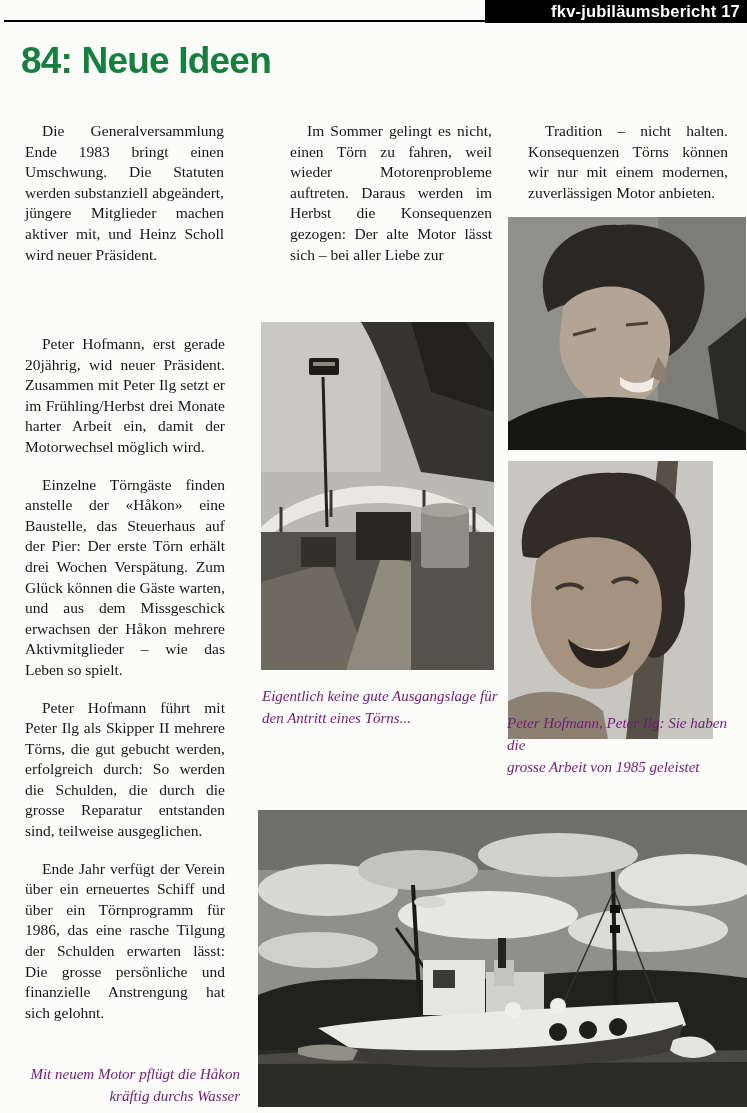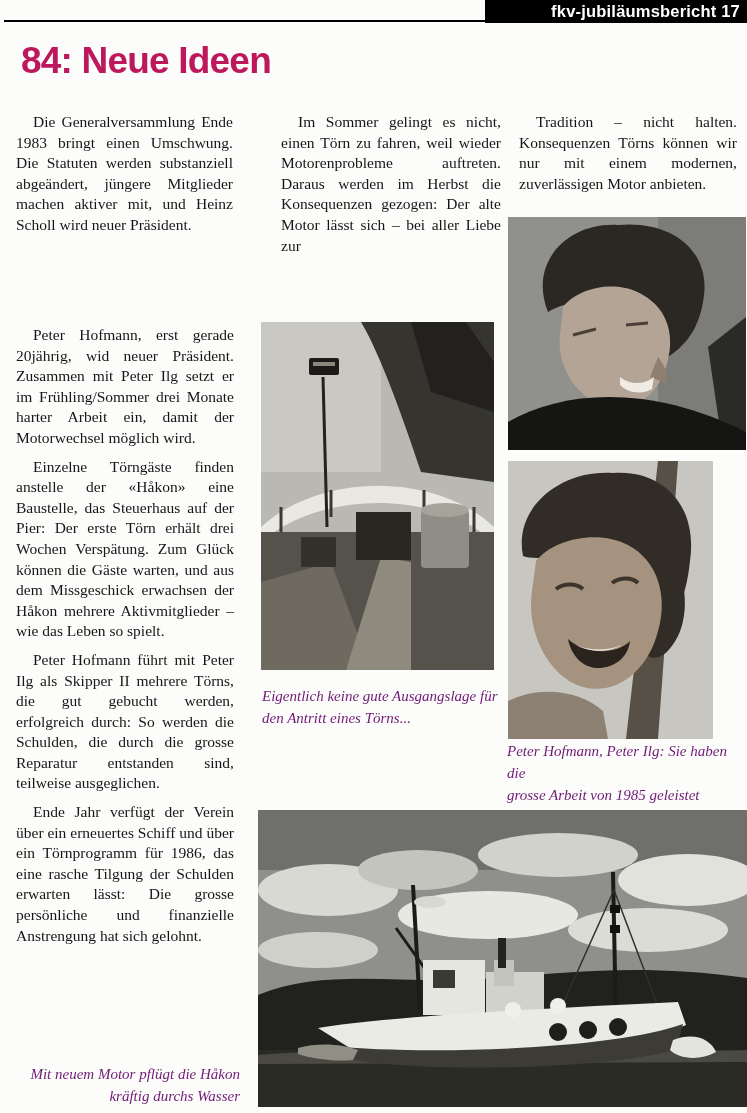--- a/index.html
+++ b/index.html
@@ -9,38 +9,38 @@
 
   
   .masthead-bar{position:absolute;top:0;right:0;width:262px;height:23px;background:#000;
       display:flex;align-items:center;justify-content:flex-end;padding-right:7px;box-sizing:border-box;}
   .masthead-text{color:#fff;font-family:"Liberation Sans",sans-serif;font-weight:700;
       font-size:16.5px;letter-spacing:.2px;}
   .header-rule{position:absolute;top:20px;left:4px;width:486px;height:2px;background:#000;}
 
   
   .sec-heading{position:absolute;left:21px;margin:0;font-family:"Liberation Sans",sans-serif;
-      font-weight:700;font-size:37px;letter-spacing:-.8px;color:#be185d;}
+      font-weight:700;font-size:37px;letter-spacing:-.8px;color:#15803d;}
   #h84{top:40px;}
   #h85{top:241px;}
 
   
   .bodycol{position:absolute;font-size:15.5px;line-height:20.6px;text-align:justify;
       hyphens:auto;-webkit-hyphens:auto;}
-  .bodycol p{margin:8px;text-indent:17px;}
+  .bodycol p{margin:17px;text-indent:17px;}
   #col84-1{left:8px;top:104px;width:233px;}
   #col84-2{left:273px;top:104px;width:236px;}
   #col84-3{left:511px;top:104px;width:234px;}
   #col85-left{left:8px;top:317px;width:234px;}
 
   
   .caption{position:absolute;font-style:italic;font-size:15px;line-height:22px;
       white-space:pre-line;color:#701a75;}
   #cap-deck{left:262px;top:685px;width:245px;}
-  #cap-portraits{left:507px;top:740px;width:240px;font-family:Liberation Serif, serif;}
+  #cap-portraits{left:507px;top:712px;width:240px;font-family:Liberation Serif, serif;}
   #cap-boat{left:26px;top:1063px;width:214px;text-align:right;}
 
   
   .photo{position:absolute;overflow:hidden;background:#9a9a96;}
   .photo svg{display:block;width:100%;height:100%;}
   #photo-deck{left:261px;top:322px;width:233px;height:348px;}
   #photo-portrait-top{left:508px;top:217px;width:238px;height:233px;}
   #photo-portrait-bottom{left:508px;top:461px;width:205px;height:278px;}
   #photo-boat{left:258px;top:810px;width:489px;height:297px;}
 </style>
@@ -61,21 +61,21 @@
   </div>
   <div id="col84-2" class="bodycol">
     <p>Im Sommer gelingt es nicht, einen Törn zu fahren, weil wieder Motorenprobleme auftreten. Daraus werden im Herbst die Konsequenzen gezogen: Der alte Motor lässt sich – bei aller Liebe zur</p>
   </div>
   <div id="col84-3" class="bodycol">
     <p>Tradition – nicht halten. Konsequenzen Törns können wir nur mit einem modernen, zuverlässigen Motor anbieten.</p>
   </div>
 
 
   <div id="col85-left" class="bodycol">
-    <p>Peter Hofmann, erst gerade 20jährig, wid neuer Präsident. Zusammen mit Peter Ilg setzt er im Frühling/Sommer drei Monate harter Arbeit ein, damit der Motorwechsel möglich wird.</p>
+    <p>Peter Hofmann, erst gerade 20jährig, wid neuer Präsident. Zusammen mit Peter Ilg setzt er im Frühling/Herbst drei Monate harter Arbeit ein, damit der Motorwechsel möglich wird.</p>
     <p>Einzelne Törngäste finden anstelle der «Håkon» eine Baustelle, das Steuerhaus auf der Pier: Der erste Törn erhält drei Wochen Verspätung. Zum Glück können die Gäste warten, und aus dem Missgeschick erwachsen der Håkon mehrere Aktivmitglieder – wie das Leben so spielt.</p>
     <p>Peter Hofmann führt mit Peter Ilg als Skipper II mehrere Törns, die gut gebucht werden, erfolgreich durch: So werden die Schulden, die durch die grosse Reparatur entstanden sind, teilweise ausgeglichen.</p>
     <p>Ende Jahr verfügt der Verein über ein erneuertes Schiff und über ein Törnprogramm für 1986, das eine rasche Tilgung der Schulden erwarten lässt: Die grosse persönliche und finanzielle Anstrengung hat sich gelohnt.</p>
   </div>
 
   <div id="photo-deck" class="photo">
     <svg viewBox="0 0 233 348" preserveAspectRatio="none">
       <rect x="0" y="0" width="233" height="348" fill="#b9b8b3"></rect>
       <rect x="0" y="0" width="120" height="150" fill="#c9c8c3"></rect>
       <path d="M100,0 L233,0 L233,160 L160,150 C140,90 118,30 100,0 Z" fill="#35342f"></path>

